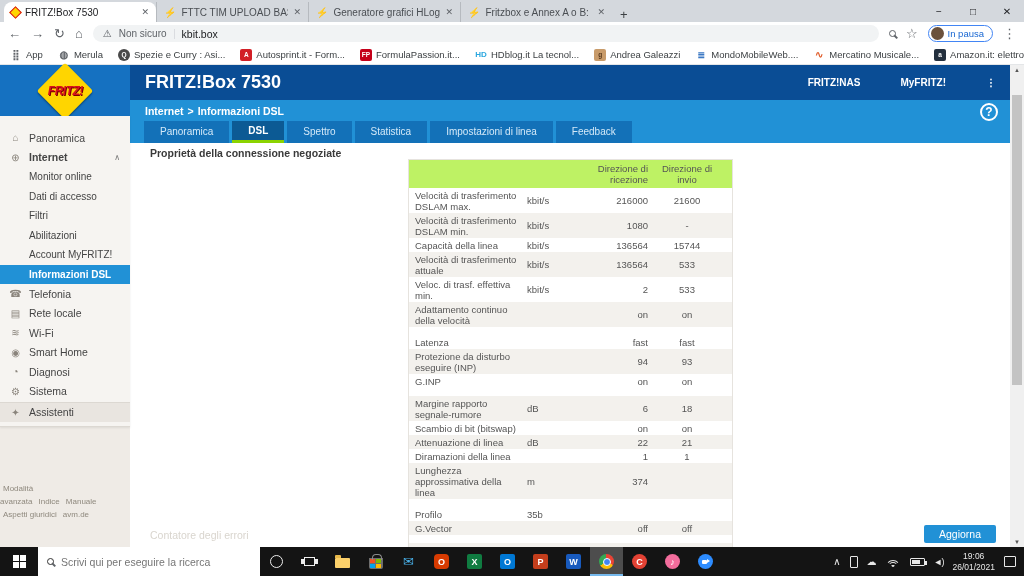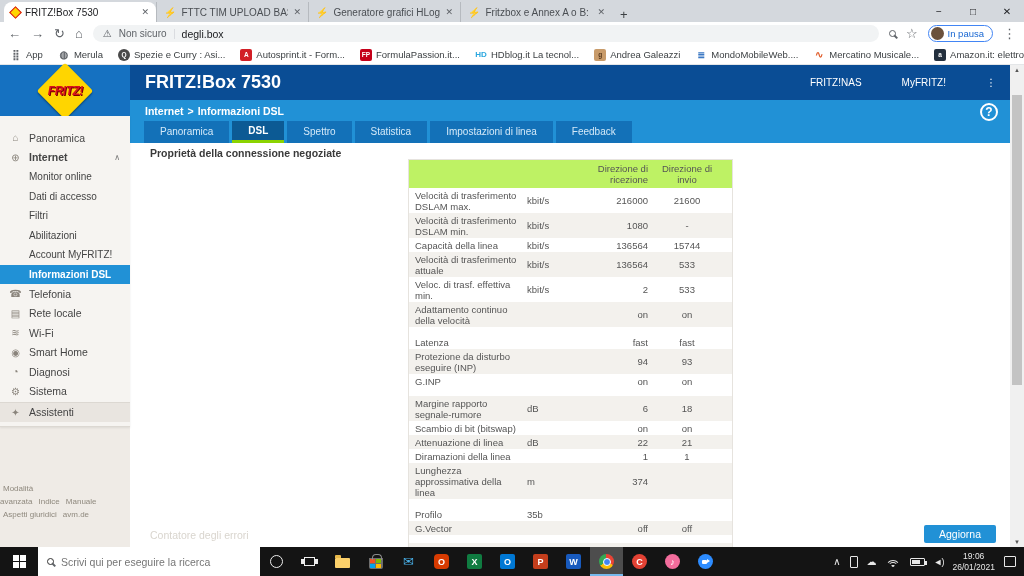--- a/index.html
+++ b/index.html
@@ -31,21 +31,21 @@
   .bk0{color:#5f6368;font-size:10px}.bk1{color:#5f6368;font-size:10px}
   .bk2{background:#4a4a4a;border-radius:50%}.bk3{background:#d21f26}.bk4{background:#c5001a}
   .bk5{color:#2aa7df;font-size:8px;font-weight:bold}.bk6{background:#c89b6a;color:#53351a}
   .bk7{color:#3b78c3;font-size:9px}.bk8{color:#e05c2a;font-size:10px}.bk9{background:#232f3e}
   
   #logobox{position:absolute;left:0;top:65px;width:130px;height:51px;background:#1571c1;display:flex;align-items:center;justify-content:center}
   #diamond{width:40px;height:40px;background:#ffd500;transform:rotate(45deg);border-radius:3px;box-shadow:1px 1px 2px rgba(0,0,0,.4);display:flex;align-items:center;justify-content:center}
   #diamond b{transform:rotate(-45deg);color:#d90f1c;font-style:italic;font-size:12px;letter-spacing:-.5px;text-shadow:1px 1px 0 #7a0000}
   #appheader{position:absolute;left:130px;top:65px;width:880px;height:35px;background:#0a4d95;color:#fff;display:flex;align-items:center}
   #apptitle{font-size:18px;font-weight:bold;padding-left:15px}
-  #headerlinks{margin-left:auto;display:flex;align-items:center;gap:40px;padding-right:14px;font-size:10px;font-weight:normal}
+  #headerlinks{margin-left:auto;display:flex;align-items:center;gap:40px;padding-right:14px;font-size:10px;font-weight:bold}
   #crumbbar{position:absolute;left:130px;top:100px;width:880px;height:21px;background:#2191d6;color:#fff;font-size:10.5px;font-weight:bold;display:flex;align-items:center;padding-left:15px;gap:4px}
   #apptabs{position:absolute;left:130px;top:121px;width:880px;height:22px;background:#2191d6;display:flex;align-items:flex-end;padding-left:14px;gap:3px}
   .atab{background:#1371b8;color:#d4e9f8;font-size:10px;padding:0 16px;height:22px;line-height:22px}
   .atab.active{background:#0c5a94;color:#fff;font-weight:bold;border-bottom:3px solid #8bd300;line-height:19px}
   #helpbtn{position:absolute;left:980px;top:103px;width:18px;height:18px;border:2px solid #fff;border-radius:50%;color:#fff;font-size:12px;font-weight:bold;text-align:center;line-height:15px}
   #content{position:absolute;left:130px;top:143px;width:880px;height:404px;background:#fff}
   #sectitle{position:absolute;left:20px;top:4px;font-size:10.5px;font-weight:bold;color:#3a3a3a}
   
   #dsltable{position:absolute;left:278px;top:16px;width:325px;font-size:9.5px;color:#555;border:1px solid #e6e3de}
   .trow,.thead{display:flex;align-items:center;padding:1.5px 0;line-height:11px}
@@ -150,21 +150,21 @@
 
 <div id="toolbar">
   <span class="navic">←</span>
   <span class="navic">→</span>
   <span class="navic">↻</span>
   <span class="navic">⌂</span>
   <div id="addressbar">
     <span>⚠</span>
     <span>Non sicuro</span>
     <span class="sep"></span>
-    <span class="url">degli.box</span>
+    <span class="url">kbit.box</span>
   </div>
   <span class="lens"></span>
   <span class="navic">☆</span>
   <div id="pausechip">
     <span class="ava"></span>
     <span>In pausa</span>
   </div>
   <span class="navic">⋮</span>
 </div>
 

